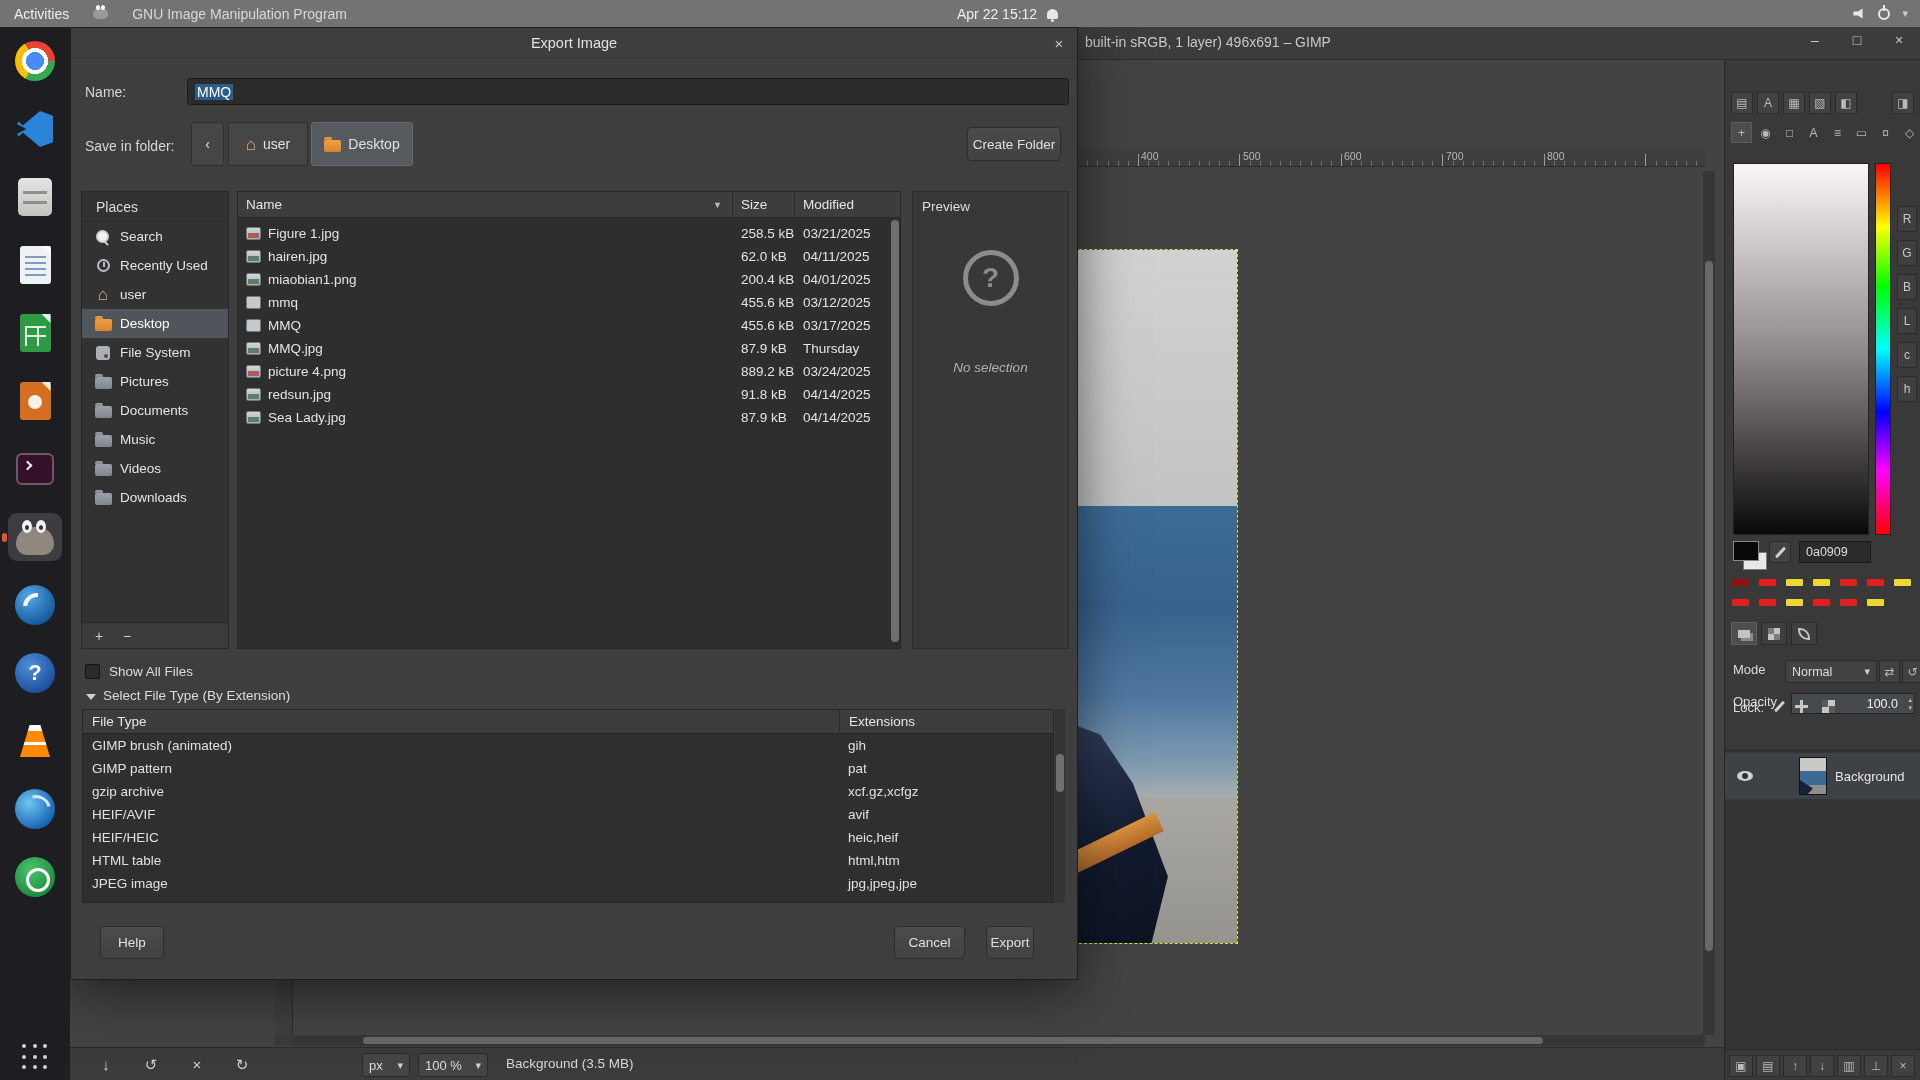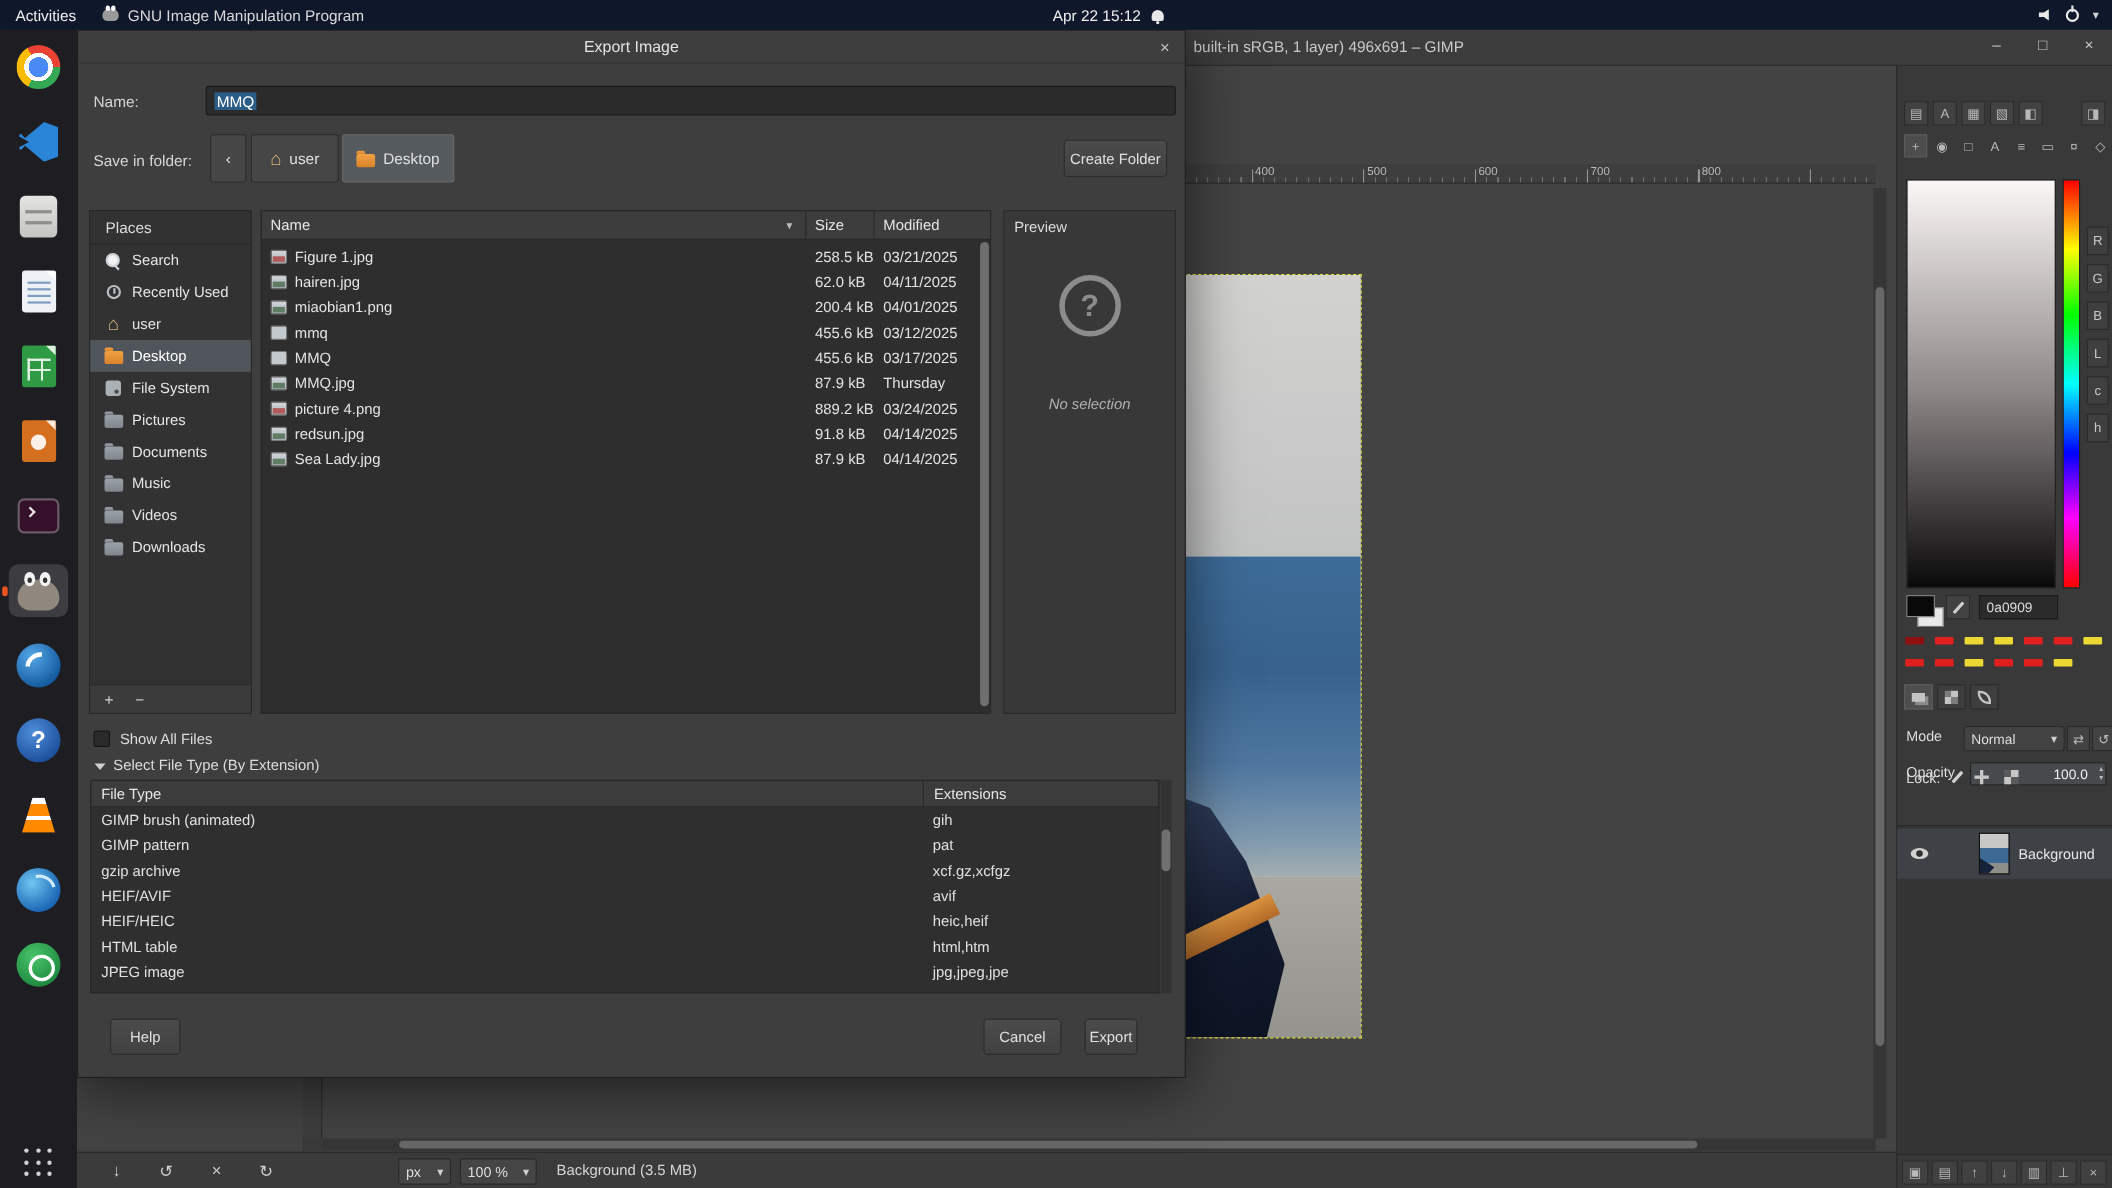--- a/index.html
+++ b/index.html
@@ -1,23 +1,23 @@
 <!DOCTYPE html>
 <html><head>
 <meta charset="utf-8">
 <style>
   * { margin:0; padding:0; box-sizing:border-box; }
   html,body { width:1920px; height:1080px; overflow:hidden; }
   body { position:relative; background:#2a2a2a; font-family:"Liberation Sans","DejaVu Sans",sans-serif; color:#dcdcdc; }
   .abs { position:absolute; }
 
   
-  .topbar { position:absolute; top:0; left:0; width:1920px; height:27px; background:#0f172a; display:flex; align-items:center; z-index:300; font-size:14px; color:#eee; }
+  .topbar { position:absolute; top:0; left:0; width:1920px; height:27px; background:#737373; display:flex; align-items:center; z-index:300; font-size:14px; color:#eee; }
   .tb-left { display:flex; align-items:center; gap:24px; padding-left:14px; }
-  .tb-app { display:flex; align-items:center; gap:8px; color:#d8d8d8; }
+  .tb-app { display:flex; align-items:center; gap:24px; color:#d8d8d8; }
   .tb-wilber { width:15px; height:11px; background:#9a9a9a; border-radius:8px 8px 6px 6px; position:relative; }
   .tb-wilber::before { content:""; position:absolute; top:-3px; left:3px; width:4px; height:5px; background:#fff; border-radius:50%; box-shadow:5px 0 0 #fff; }
   .tb-center { position:absolute; left:50%; transform:translateX(-3%); display:flex; align-items:center; gap:10px; }
   .bell { width:11px; height:10px; background:#e8e8e8; border-radius:6px 6px 2px 2px; position:relative; }
   .bell::after { content:""; position:absolute; left:4px; bottom:-3px; width:3px; height:3px; border-radius:50%; background:#e8e8e8; }
   .tb-right { margin-left:auto; display:flex; align-items:center; gap:12px; padding-right:12px; }
   .spk { width:13px; height:12px; background:#e8e8e8; clip-path:polygon(0 33%,35% 33%,70% 8%,70% 92%,35% 67%,0 67%); }
   .pwr { width:12px; height:12px; border:2px solid #e8e8e8; border-radius:50%; position:relative; }
   .pwr::after { content:""; position:absolute; top:-5px; left:3px; width:2px; height:6px; background:#e8e8e8; }
   .caret { color:#cfcfcf; font-size:11px; }

